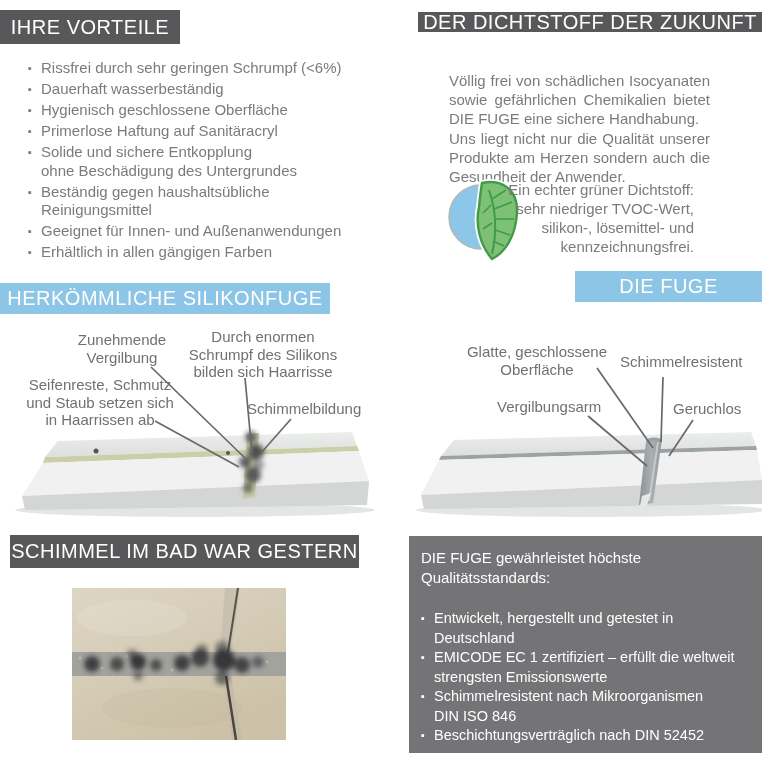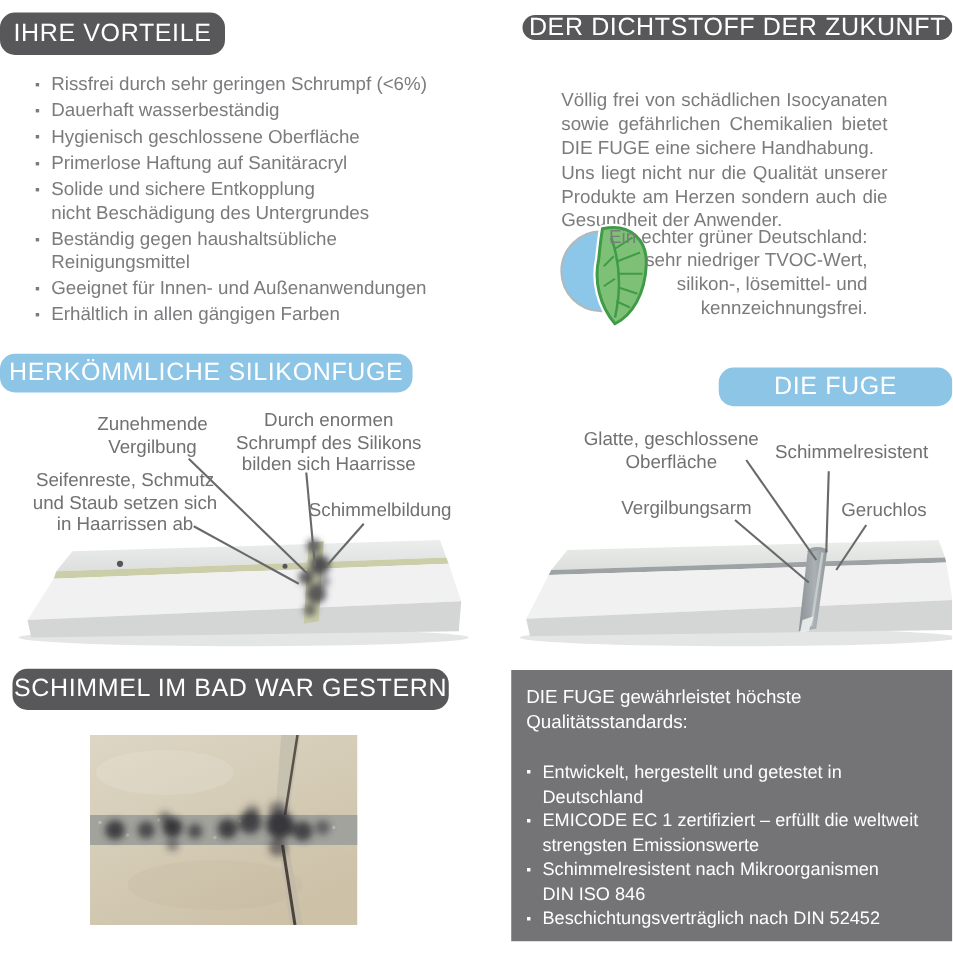--- a/index.html
+++ b/index.html
@@ -1,19 +1,19 @@
 <!DOCTYPE html>
 <html><head>
 <meta charset="utf-8">
 <style>
   html,body{margin:0;padding:0;background:#fff;}
   #canvas{position:relative;width:762px;height:762px;background:#ffffff;overflow:hidden;
           font-family:"Liberation Sans",sans-serif;}
   .hdr{position:absolute;display:flex;align-items:center;justify-content:center;
-       color:#ffffff;font-size:20px;letter-spacing:.5px;white-space:nowrap;border-radius:12px;}
+       color:#ffffff;font-size:20px;letter-spacing:.5px;white-space:nowrap;}
   .hdr-dark{background:#58585a;}
   .hdr-blue{background:#8cc5e6;}
   .body-text{color:#7b7b7e;font-size:15px;line-height:19px;}
   ul.plain{list-style:none;margin:0;padding:0;}
   ul.plain li{position:relative;padding-left:13px;white-space:pre-line;}
   .blt{position:absolute;left:0;top:0;font-size:11px;line-height:19px;}
   #vorteile-list li{margin-bottom:2.5px;line-height:18.5px;}
   .para{position:absolute;text-align:justify;margin:16px;}
   .eco-text{position:absolute;text-align:right;white-space:pre-line;}
   .ann{position:absolute;color:#717174;font-size:15px;line-height:17.5px;
@@ -32,21 +32,21 @@
 <div id="canvas">
 
   <div class="hdr hdr-dark" style="left:0;top:10px;width:180px;height:34px;">IHRE VORTEILE</div>
 
   <ul class="plain body-text" id="vorteile-list" style="position:absolute;left:28px;top:59px;width:352px;">
     <li><span class="blt">▪</span><span>Rissfrei durch sehr geringen Schrumpf (&lt;6%)</span></li>
     <li><span class="blt">▪</span><span>Dauerhaft wasserbeständig</span></li>
     <li><span class="blt">▪</span><span>Hygienisch geschlossene Oberfläche</span></li>
     <li><span class="blt">▪</span><span>Primerlose Haftung auf Sanitäracryl</span></li>
     <li><span class="blt">▪</span><span>Solide und sichere Entkopplung
-nicht Beschädigung des Untergrundes</span></li>
+ohne Beschädigung des Untergrundes</span></li>
     <li><span class="blt">▪</span><span>Beständig gegen haushaltsübliche
 Reinigungsmittel</span></li>
     <li><span class="blt">▪</span><span>Geeignet für Innen- und Außenanwendungen</span></li>
     <li><span class="blt">▪</span><span>Erhältlich in allen gängigen Farben</span></li>
   </ul>
 
   <div class="hdr hdr-dark" style="left:418px;top:12px;width:344px;height:20px;">DER DICHTSTOFF DER ZUKUNFT</div>
 
   <p class="para body-text" style="left:433px;top:55px;width:261px;">Völlig frei von schädlichen Isocyanaten sowie gefährlichen Chemikalien bietet DIE FUGE eine sichere Handhabung.</p>
   <p class="para body-text" style="left:433px;top:113px;width:261px;">Uns liegt nicht nur die Qualität unserer Produkte am Herzen sondern auch die Gesundheit der Anwender.</p>
@@ -60,21 +60,21 @@
       <path d="M45,24 L59,15"></path>
         <path d="M47,34 L65,27"></path>
         <path d="M48,44 L67,44"></path>
       <path d="M48,55 L63,60"></path>
         <path d="M46,66 L57,71"></path>
       <path d="M44,30 L36,38"></path>
         <path d="M45,48 L36,54"></path>
     </g>
   </svg>
 
-  <div class="eco-text body-text" style="left:450px;top:180px;width:244px;">Ein echter grüner Deutschland:
+  <div class="eco-text body-text" style="left:450px;top:180px;width:244px;">Ein echter grüner Dichtstoff:
 sehr niedriger TVOC-Wert,
 silikon-, lösemittel- und
 kennzeichnungsfrei.</div>
 
   <div class="hdr hdr-blue" style="left:0;top:283px;width:330px;height:31px;">HERKÖMMLICHE SILIKONFUGE</div>
 
   <svg class="diagram" style="left:0;top:320px;" width="381" height="200" viewBox="0 0 381 200">
     <defs>
       <filter id="blurA" x="-60%" y="-60%" width="220%" height="220%">
           <feGaussianBlur stdDeviation="2.6"></feGaussianBlur>
@@ -111,21 +111,21 @@
   <div class="ann" style="left:57px;top:331px;width:130px;">Zunehmende
 Vergilbung</div>
   <div class="ann" style="left:182px;top:328px;width:162px;">Durch enormen
 Schrumpf des Silikons
 bilden sich Haarrisse</div>
   <div class="ann" style="left:20px;top:376px;width:160px;">Seifenreste, Schmutz
 und Staub setzen sich
 in Haarrissen ab</div>
   <div class="ann ann-left" style="left:247px;top:400px;width:120px;">Schimmelbildung</div>
 
-  <div class="hdr hdr-blue" style="left:575px;top:294px;width:187px;height:31px;">DIE FUGE</div>
+  <div class="hdr hdr-blue" style="left:575px;top:271px;width:187px;height:31px;">DIE FUGE</div>
 
   <svg class="diagram" style="left:381px;top:320px;" width="381" height="200" viewBox="0 0 381 200">
     <defs>
       <linearGradient id="gTopR" x1="0" y1="0" x2="0" y2="1">
         <stop offset="0" stop-color="#eceeec"></stop>
           <stop offset="1" stop-color="#dcdfdd"></stop>
       </linearGradient>
       <linearGradient id="gJoint" x1="0" y1="0" x2="1" y2="0">
         <stop offset="0" stop-color="#8b9296"></stop>
           <stop offset=".55" stop-color="#aab0b3"></stop>

